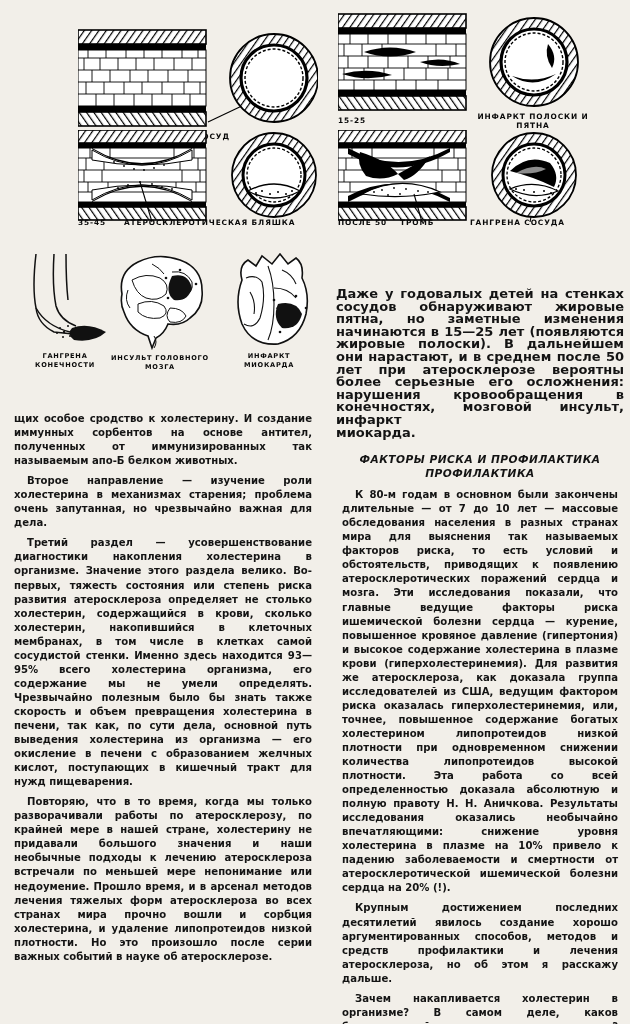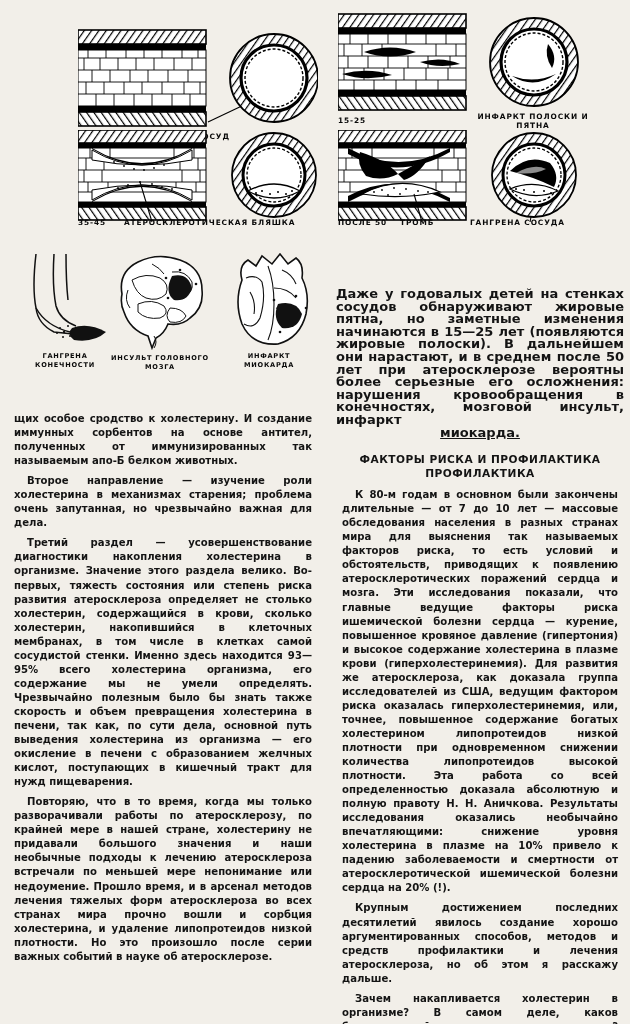--- a/index.html
+++ b/index.html
@@ -46,29 +46,30 @@
     -webkit-font-smoothing:none;
   }
   .col-left{left:8px;top:406px;width:310px;}
   .col-right{left:336px;top:288px;width:288px;}
   .col p{margin:6px;text-indent:13px;}
   .col p.noindent{text-indent:0;}
   .cap-block{
     font-size:13px;line-height:12.6px;font-weight:bold;
     text-align:justify;margin:0 0 6px 0;
   }
-  .cap-block .last{display:block;text-align:center;text-decoration:underline;}
+  .cap-block .last{display:block;}
   h2.sec{
     font-family:"DejaVu Sans", sans-serif;
     font-weight:bold;
     font-size:10.6px;
     letter-spacing:.5px;
     text-align:center;
     line-height:14px;
     margin:13px 0 8px 0;
+    font-style:italic;
   }
   h2.sec.tight{margin:14px 0 6px 0;}
 </style>
 </head>
 <body>
 
 <div class="page">
 
   <div class="fig-stages">
 

